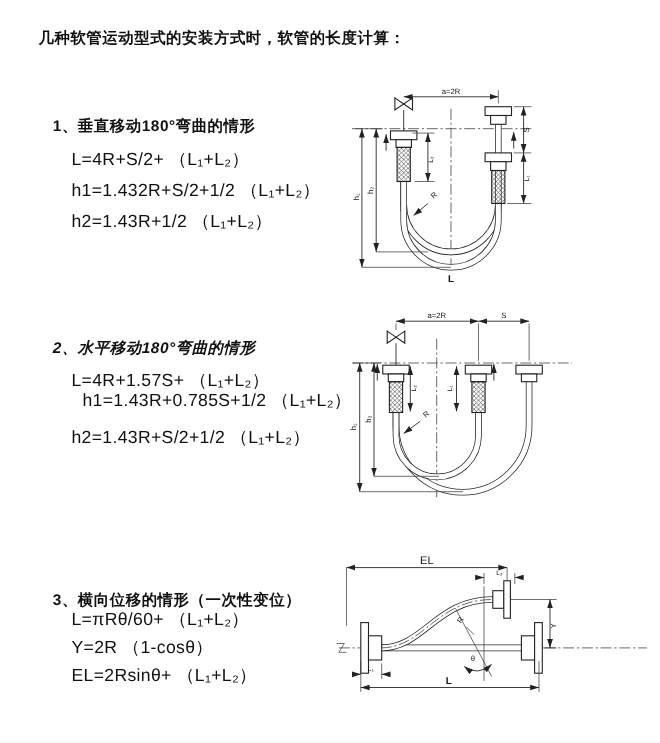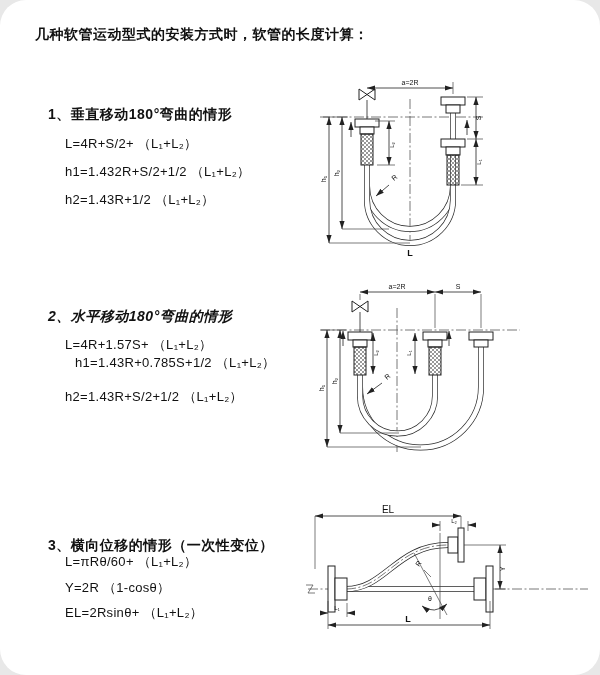--- a/index.html
+++ b/index.html
@@ -1,23 +1,23 @@
 <!DOCTYPE html>
 <html><head>
 <meta charset="utf-8">
 <style>
   html,body { margin:0; padding:0; background:#e8e8e8; }
   .page {
     position:relative; width:600px; height:675px; background:#ffffff;
     font-family:"Liberation Sans","DejaVu Sans",sans-serif; color:#111;
-    overflow:hidden; margin:0 auto;border-radius:26px;
+    overflow:hidden; margin:0 auto;
   }
   .title { position:absolute; left:35px; top:26px; font-size:14px; font-weight:bold; letter-spacing:0.5px; }
   .sec-heading { position:absolute; font-size:14px; font-weight:bold; letter-spacing:0.5px; white-space:nowrap; }
-  .formula { position:absolute; font-size:13px; letter-spacing:0.3px; white-space:nowrap; }
+  .formula { position:absolute; font-size:16px; letter-spacing:0.3px; white-space:nowrap; }
   .diagram { position:absolute; }
   
   .cl   { stroke:#555; stroke-width:0.8; stroke-dasharray:10 2.5 2 2.5; fill:none; }
   .dim  { stroke:#222; stroke-width:0.8; fill:none; }
   .thin { stroke:#444; stroke-width:0.7; fill:none; }
   .tubeO{ stroke:#2a2a2a; stroke-width:6; fill:none; }
   .tubeI{ stroke:#ffffff; stroke-width:4.6; fill:none; }
   .fit  { fill:#ffffff; stroke:#222; stroke-width:1; }
   .braid{ fill:url(#hatch); stroke:#222; stroke-width:1; }
   svg text { font-family:"Liberation Sans","DejaVu Sans",sans-serif; fill:#111; }

